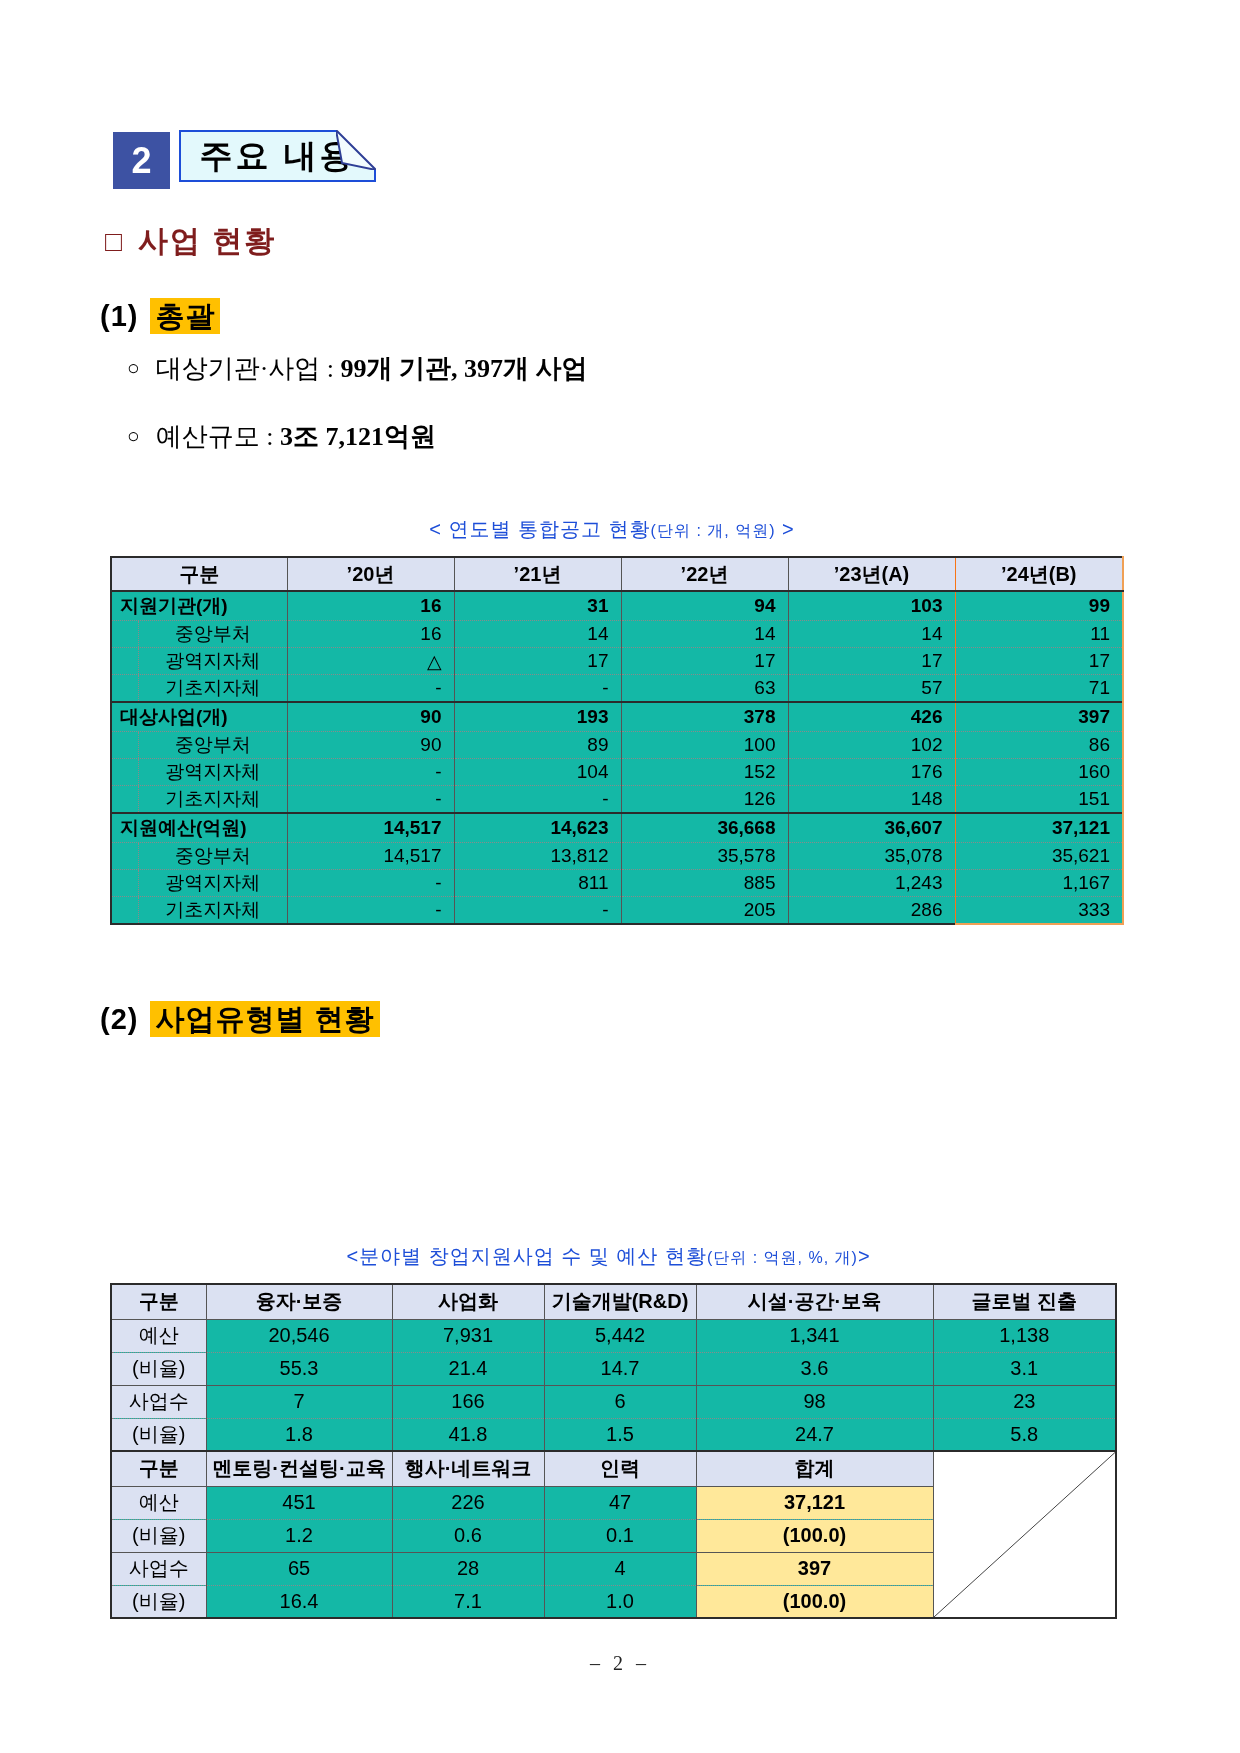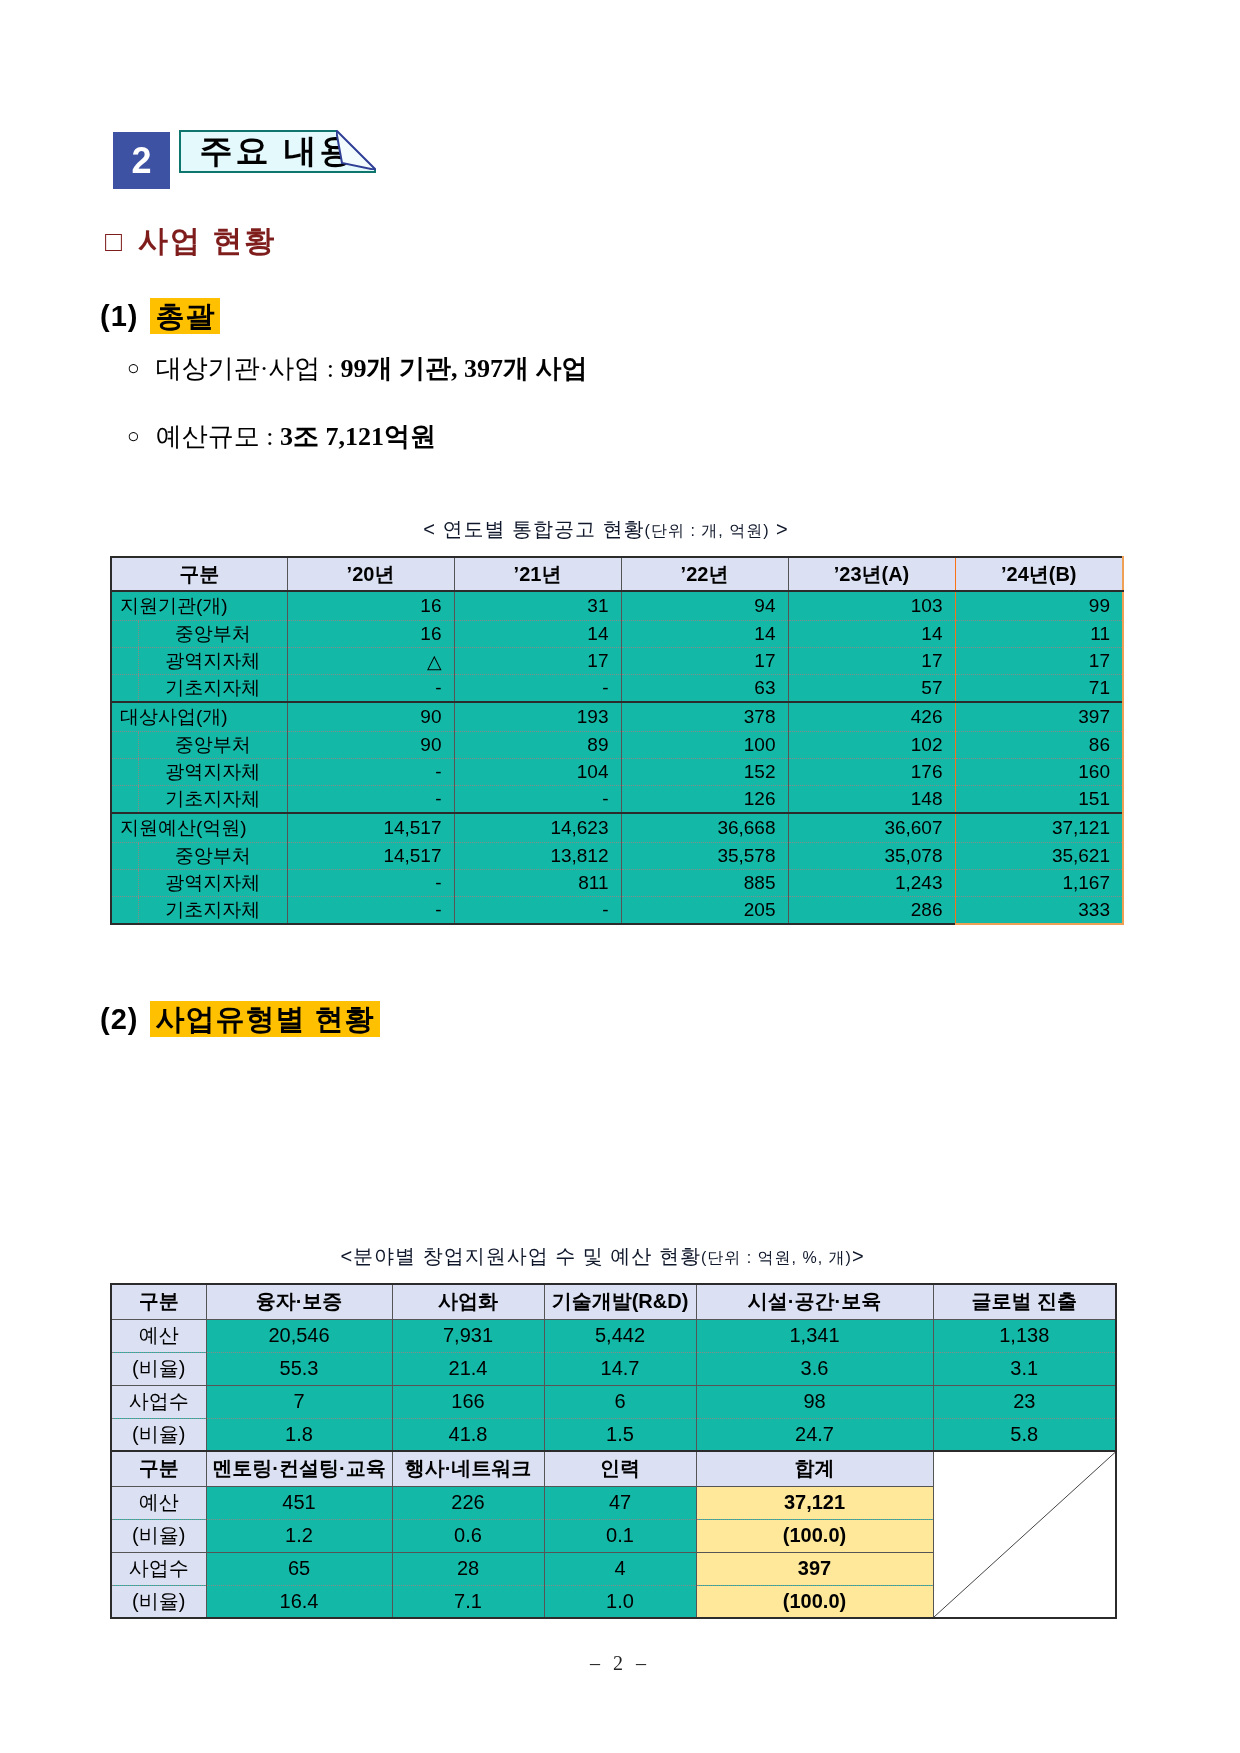--- a/index.html
+++ b/index.html
@@ -9,22 +9,22 @@
     font-family:"Liberation Serif", serif; color:#111; overflow:hidden;
   }
 
   
   .sec-badge {
     position:absolute; left:113px; top:132px; width:57px; height:57px;
     background:#3d52a3; color:#fff; display:flex; align-items:center; justify-content:center;
     font:bold 36px "Liberation Sans", sans-serif;
   }
   .sec-title-box {
-    position:absolute; left:179px; top:130px; width:197px; height:43px;
-    background:#e3f9fc; border:2px solid #0f766e; box-sizing:border-box;
+    position:absolute; left:179px; top:130px; width:197px; height:52px;
+    background:#e3f9fc; border:2px solid #1d4ed8; box-sizing:border-box;
     display:flex; align-items:center; justify-content:center;
     font:bold 33px "Liberation Sans", sans-serif; letter-spacing:3px; color:#000;
   }
   .dogear { position:absolute; top:-2px; right:-2px; width:40px; height:40px; }
 
   
   .h-square {
     position:absolute; left:105px; top:221px;
     font:bold 30px "Liberation Sans", sans-serif; letter-spacing:2px; color:#7f1d1d;
   }
@@ -46,36 +46,36 @@
   .para {
     position:absolute; left:127px; top:1057px; width:1010px;
     font-size:26px; line-height:50px; text-align:justify; color:#000;
     padding-left:38px; text-indent:-38px;
   }
   .para .circ { font-size:21px; margin-right:16px; vertical-align:2px; }
   .para .lab { font-weight:bold; }
 
   
   .tbl-title {
-    position:absolute; left:100px; text-align:center; color:#0f172a;
+    position:absolute; left:106px; text-align:center; color:#1d4ed8;
     font:20px "Liberation Sans", sans-serif; letter-spacing:1px;
   }
   .tbl-title .unit { font-size:16px; }
 
   
   table.t { position:absolute; border-collapse:collapse; table-layout:fixed;
     font-family:"Liberation Sans", sans-serif; color:#000; background:#14b8a6; }
   table.t th, table.t td { overflow:hidden; white-space:nowrap; box-sizing:border-box; }
 
   
   #t1 { left:110px; top:556px; border:2px solid #2b2b2b; }
   #t1 th { background:#dbe1f2; font-weight:bold; font-size:20px; height:34px;
            text-align:center; border-left:1px solid #555; border-bottom:2px solid #2b2b2b; }
   #t1 td { font-size:19px; height:24px; border-left:1px solid #555; }
-  #t1 tr.r-main td { border-top:2px solid #2b2b2b; font-weight:normal; height:25px; }
+  #t1 tr.r-main td { border-top:2px solid #2b2b2b; font-weight:bold; height:25px; }
   #t1 tr.r-sub td { border-top:1px dotted #8a8a8a; font-weight:normal; }
   #t1 .num { text-align:right; padding-right:12px; }
   #t1 .main-lbl { text-align:left; padding-left:8px; }
   #t1 .sub-lbl { padding:0; }
   #t1 .subguide { margin-left:26px; height:100%; border-left:1px dotted #8a8a8a;
                   display:flex; align-items:center; justify-content:center; }
   #t1 th.y24, #t1 td.y24 { border-left:1px solid #f97316; border-right:2px solid #f0a055; }
   #t1 td.y24b { border-bottom:2px solid #f0a055; }
 
   

